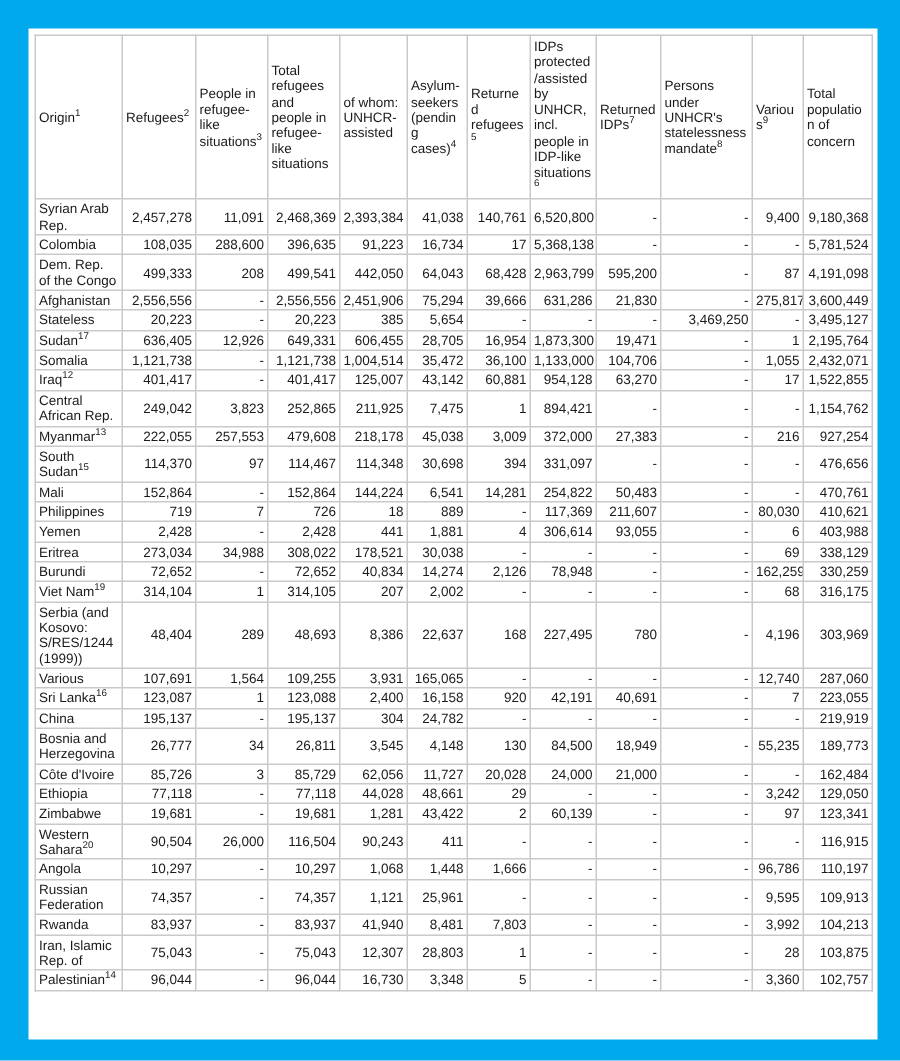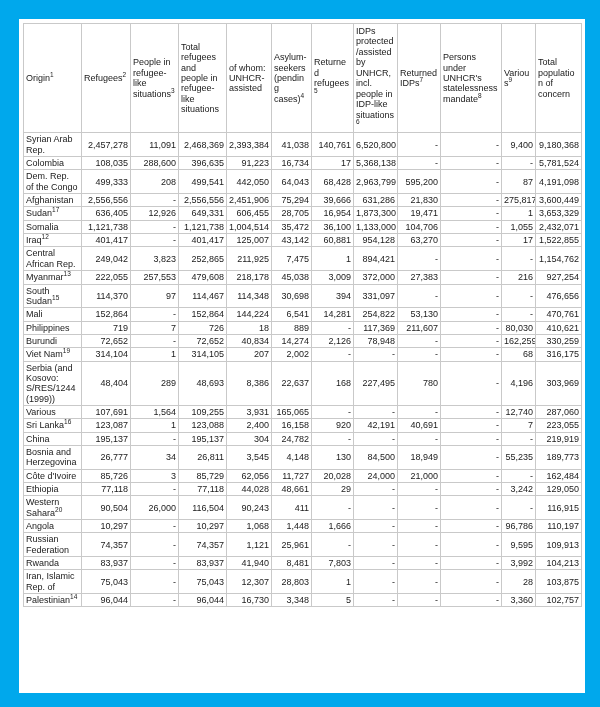--- a/index.html
+++ b/index.html
@@ -135,32 +135,46 @@
           <td class="num">2,451,906</td>
           <td class="num">75,294</td>
           <td class="num">39,666</td>
           <td class="num">631,286</td>
           <td class="num">21,830</td>
           <td class="num">-</td>
           <td class="num">275,817</td>
           <td class="num">3,600,449</td>
         </tr>
         <tr>
+          <td class="origin">Stateless</td>
+          <td class="num">20,223</td>
+          <td class="num">-</td>
+          <td class="num">20,223</td>
+          <td class="num">385</td>
+          <td class="num">5,654</td>
+          <td class="num">-</td>
+          <td class="num">-</td>
+          <td class="num">-</td>
+          <td class="num">3,469,250</td>
+          <td class="num">-</td>
+          <td class="num">3,495,127</td>
+        </tr>
+        <tr>
           <td class="origin">Sudan<sup>17</sup></td>
           <td class="num">636,405</td>
           <td class="num">12,926</td>
           <td class="num">649,331</td>
           <td class="num">606,455</td>
           <td class="num">28,705</td>
           <td class="num">16,954</td>
           <td class="num">1,873,300</td>
           <td class="num">19,471</td>
           <td class="num">-</td>
           <td class="num">1</td>
-          <td class="num">3,653,329</td>
+          <td class="num">2,195,764</td>
         </tr>
         <tr>
           <td class="origin">Somalia</td>
           <td class="num">1,121,738</td>
           <td class="num">-</td>
           <td class="num">1,121,738</td>
           <td class="num">1,004,514</td>
           <td class="num">35,472</td>
           <td class="num">36,100</td>
           <td class="num">1,133,000</td>
@@ -227,38 +241,66 @@
         </tr>
         <tr>
           <td class="origin">Mali</td>
           <td class="num">152,864</td>
           <td class="num">-</td>
           <td class="num">152,864</td>
           <td class="num">144,224</td>
           <td class="num">6,541</td>
           <td class="num">14,281</td>
           <td class="num">254,822</td>
-          <td class="num">53,130</td>
+          <td class="num">50,483</td>
           <td class="num">-</td>
           <td class="num">-</td>
           <td class="num">470,761</td>
         </tr>
         <tr>
           <td class="origin">Philippines</td>
           <td class="num">719</td>
           <td class="num">7</td>
           <td class="num">726</td>
           <td class="num">18</td>
           <td class="num">889</td>
           <td class="num">-</td>
           <td class="num">117,369</td>
           <td class="num">211,607</td>
           <td class="num">-</td>
           <td class="num">80,030</td>
           <td class="num">410,621</td>
+        </tr>
+        <tr>
+          <td class="origin">Yemen</td>
+          <td class="num">2,428</td>
+          <td class="num">-</td>
+          <td class="num">2,428</td>
+          <td class="num">441</td>
+          <td class="num">1,881</td>
+          <td class="num">4</td>
+          <td class="num">306,614</td>
+          <td class="num">93,055</td>
+          <td class="num">-</td>
+          <td class="num">6</td>
+          <td class="num">403,988</td>
+        </tr>
+        <tr>
+          <td class="origin">Eritrea</td>
+          <td class="num">273,034</td>
+          <td class="num">34,988</td>
+          <td class="num">308,022</td>
+          <td class="num">178,521</td>
+          <td class="num">30,038</td>
+          <td class="num">-</td>
+          <td class="num">-</td>
+          <td class="num">-</td>
+          <td class="num">-</td>
+          <td class="num">69</td>
+          <td class="num">338,129</td>
         </tr>
         <tr>
           <td class="origin">Burundi</td>
           <td class="num">72,652</td>
           <td class="num">-</td>
           <td class="num">72,652</td>
           <td class="num">40,834</td>
           <td class="num">14,274</td>
           <td class="num">2,126</td>
           <td class="num">78,948</td>
@@ -373,20 +415,34 @@
           <td class="num">44,028</td>
           <td class="num">48,661</td>
           <td class="num">29</td>
           <td class="num">-</td>
           <td class="num">-</td>
           <td class="num">-</td>
           <td class="num">3,242</td>
           <td class="num">129,050</td>
         </tr>
         <tr>
+          <td class="origin">Zimbabwe</td>
+          <td class="num">19,681</td>
+          <td class="num">-</td>
+          <td class="num">19,681</td>
+          <td class="num">1,281</td>
+          <td class="num">43,422</td>
+          <td class="num">2</td>
+          <td class="num">60,139</td>
+          <td class="num">-</td>
+          <td class="num">-</td>
+          <td class="num">97</td>
+          <td class="num">123,341</td>
+        </tr>
+        <tr>
           <td class="origin">Western Sahara<sup>20</sup></td>
           <td class="num">90,504</td>
           <td class="num">26,000</td>
           <td class="num">116,504</td>
           <td class="num">90,243</td>
           <td class="num">411</td>
           <td class="num">-</td>
           <td class="num">-</td>
           <td class="num">-</td>
           <td class="num">-</td>

